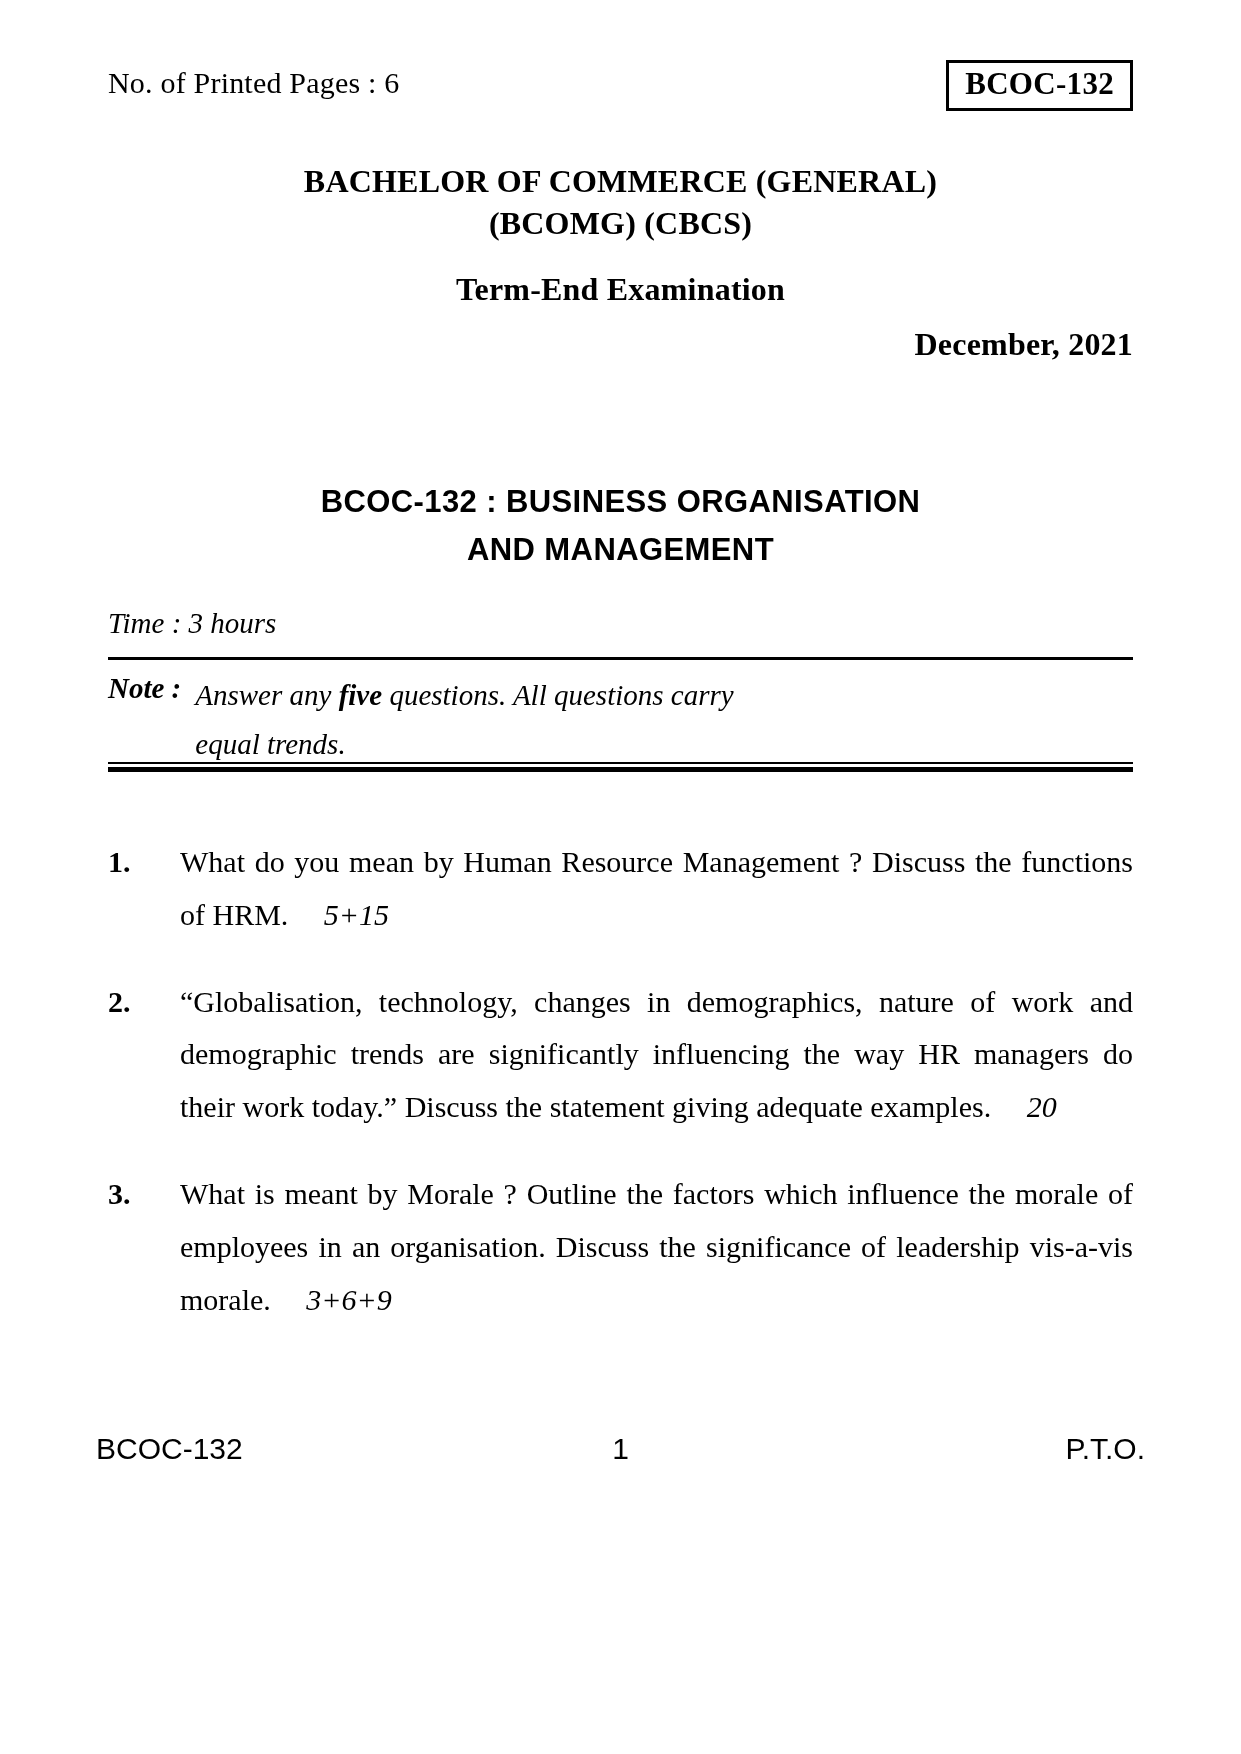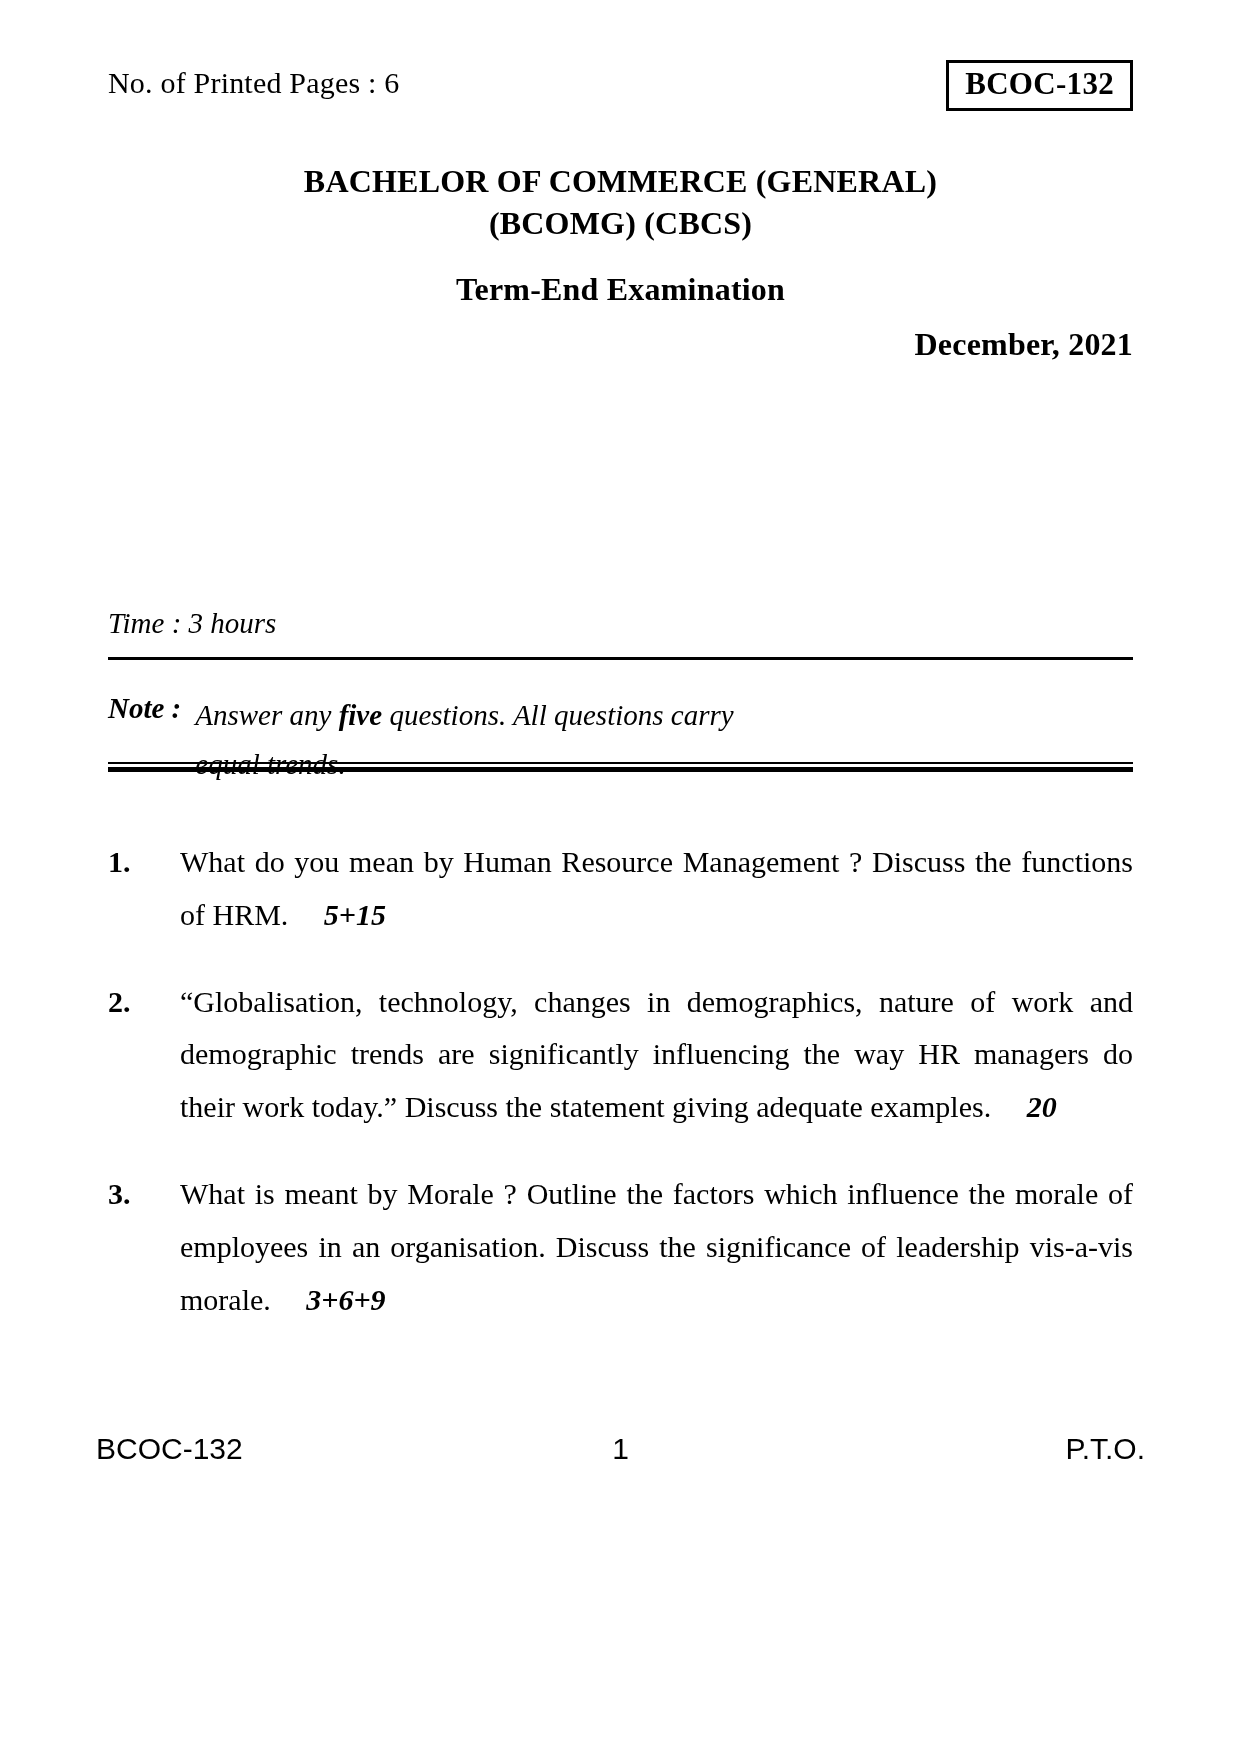--- a/index.html
+++ b/index.html
@@ -109,21 +109,20 @@
     position: absolute;
     top: 672px;
     left: 108px;
     right: 108px;
     font-style: italic;
     font-size: 29px;
   }
   .note-row {
     display: flex;
     align-items: flex-start;
-    margin-top: 20px;
   }
   .note-label {
     font-weight: bold;
     font-style: italic;
     white-space: nowrap;
     padding-right: 14px;
     flex: 0 0 auto;
   }
   .note-body {
     flex: 1 1 auto;
@@ -171,21 +170,21 @@
   .q-text {
     flex: 1 1 auto;
     font-size: 30px;
     line-height: 1.76;
     text-align: justify;
     text-align-last: left;
     position: relative;
   }
   .q-text .marks {
     font-style: italic;
-    font-weight: bold;
+    font-weight: normal;
     white-space: nowrap;
   }
 
   
   .footer {
     position: absolute;
     bottom: 36px;
     left: 96px;
     right: 96px;
     display: flex;
@@ -212,20 +211,24 @@
     <div class="code-box">BCOC-132</div>
   </div>
 
   <div class="heading">
     <div class="h-line l1">BACHELOR OF COMMERCE (GENERAL)</div>
     <div class="h-line l2">(BCOMG) (CBCS)</div>
     <div class="h-line l3">Term-End Examination</div>
     <div class="h-line l4">December, 2021</div>
   </div>
 
+  <div class="subject">
+    <div>BCOC-132 : BUSINESS ORGANISATION</div>
+    <div>AND MANAGEMENT</div>
+  </div>
 
   <div class="timemarks">
     <div>Time : 3 hours</div>
   </div>
   <div class="rule-single"></div>
 
   <div class="note">
     <div class="note-row">
       <div class="note-label">Note :</div>
       <div class="note-body">

